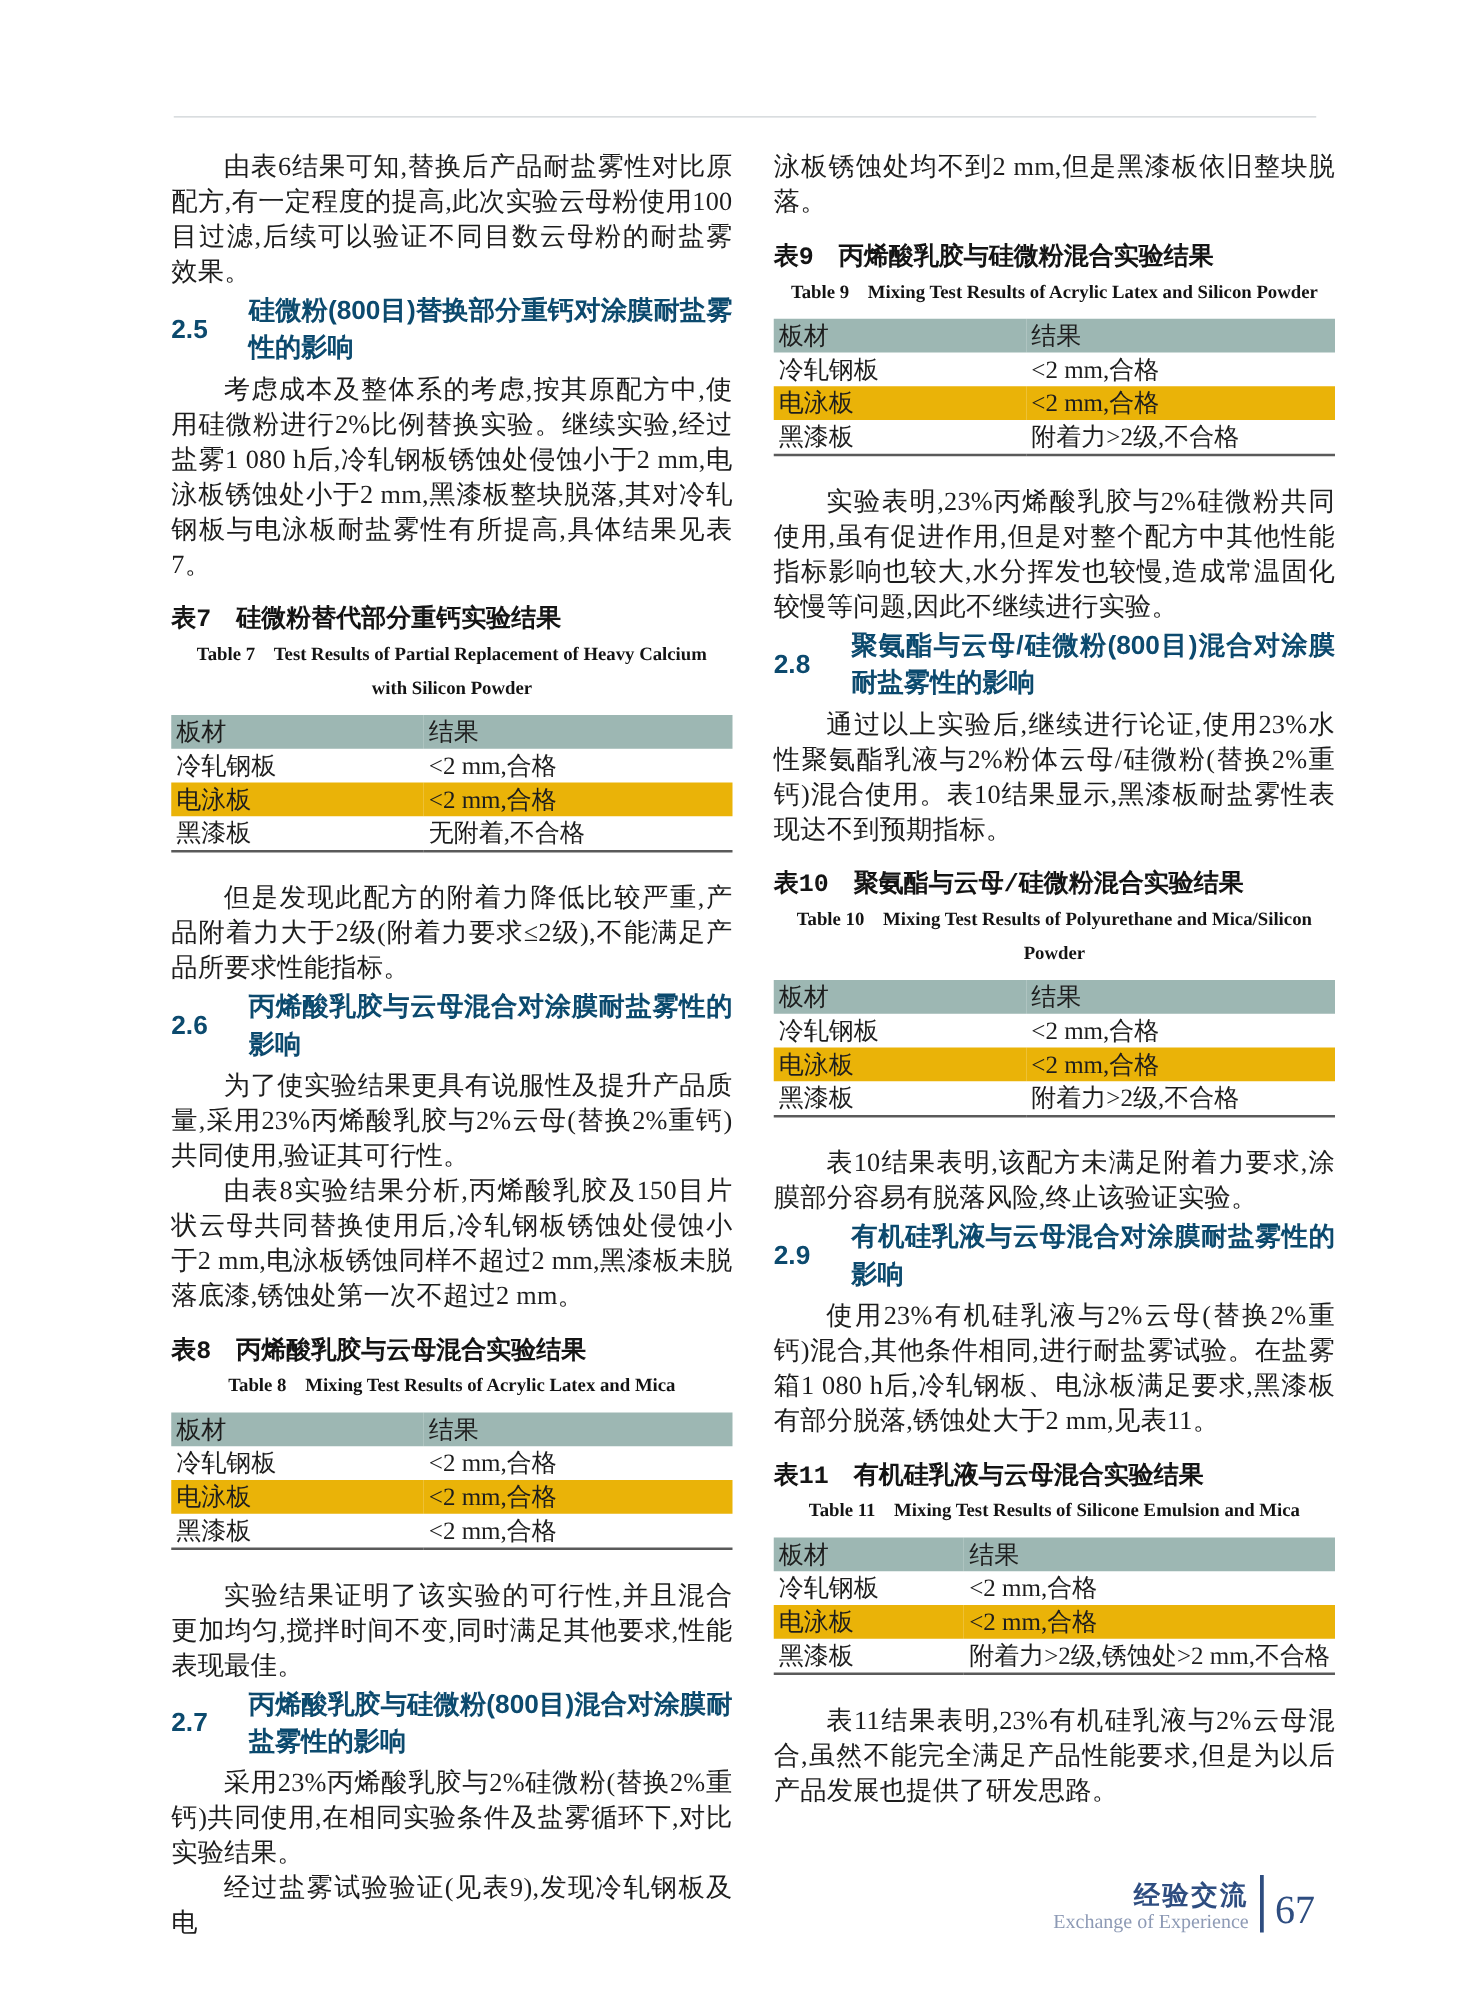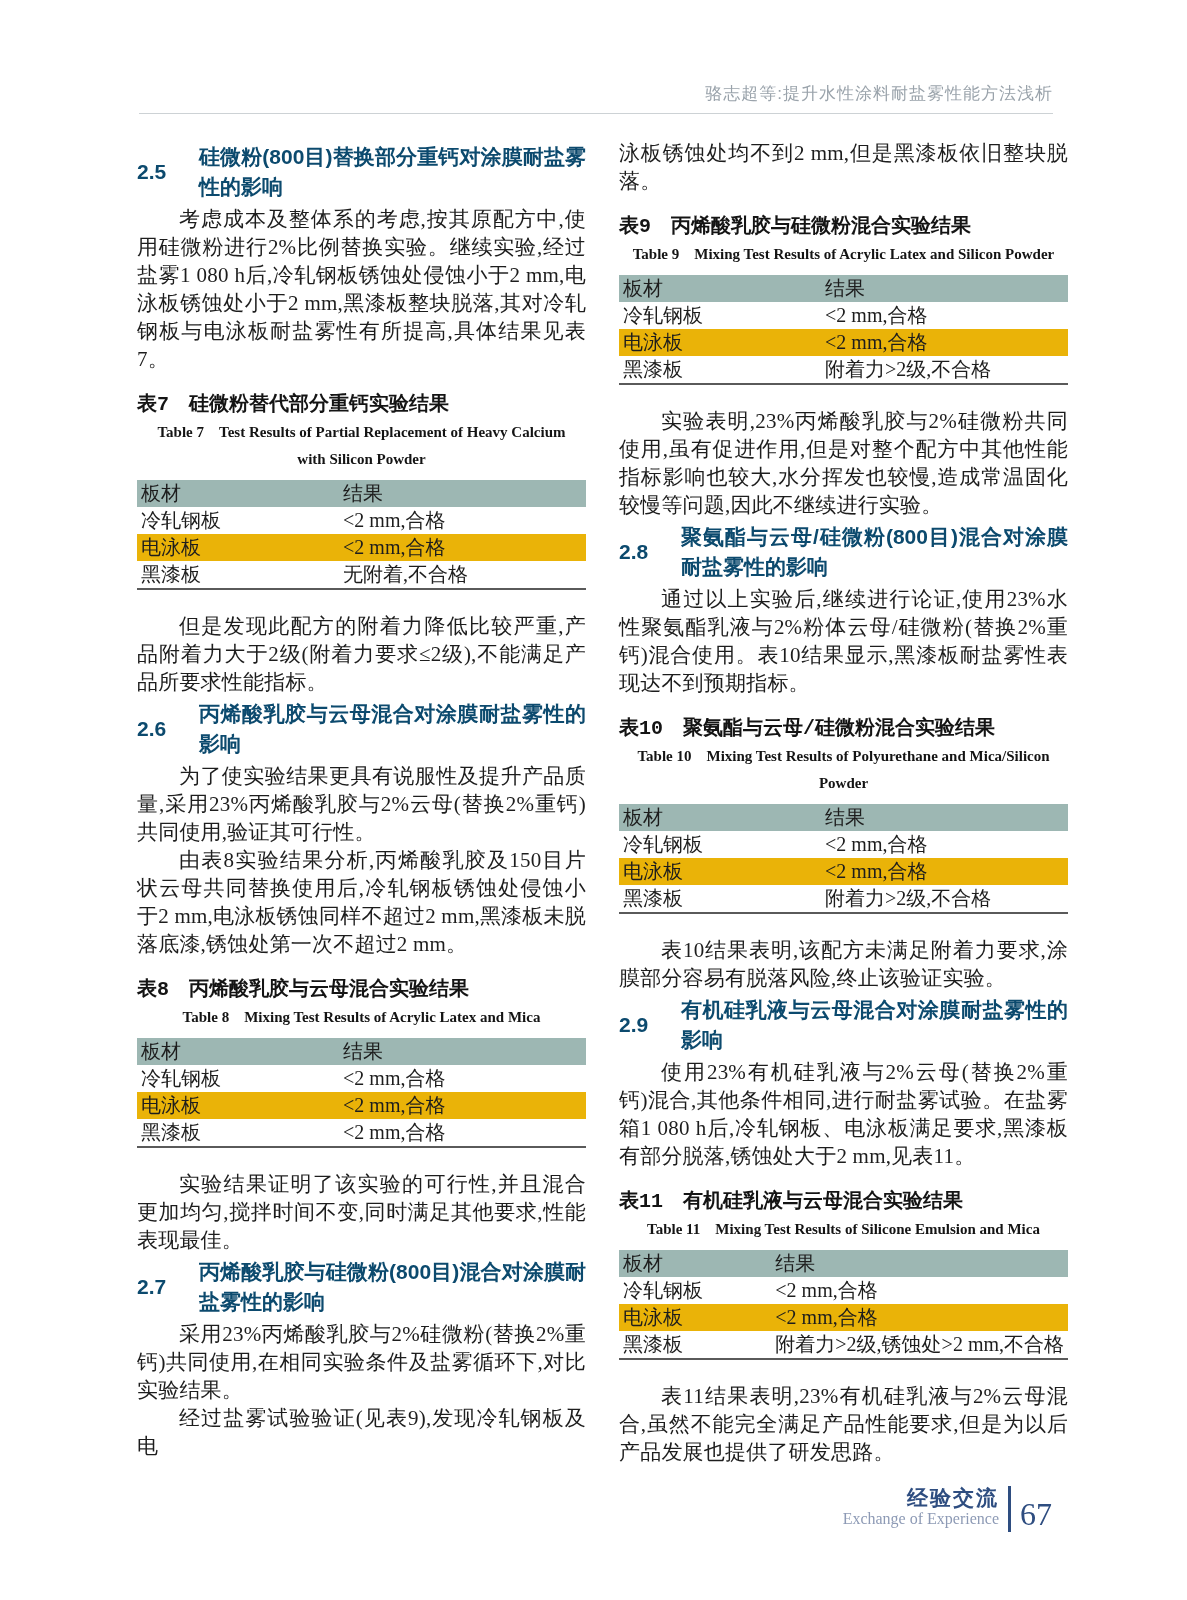--- a/index.html
+++ b/index.html
@@ -93,23 +93,23 @@
     white-space:nowrap;
   }
   table.data-table col.c1{width:45%;}
   table.data-table col.c2{width:55%;}
   table.data-table thead tr{background:#9db7b3;}
   table.data-table tbody tr.alt{background:#eab308;}
   
   .page-footer{
     position:absolute;
     right:135px;
-    bottom:67px;
+    bottom:54px;
     display:flex;
-    align-items:flex-start;
+    align-items:flex-end;
     gap:9px;
   }
   .footer-text{text-align:right;}
   .footer-cn{
     font-family:"Liberation Sans","DejaVu Sans",sans-serif;
     font-weight:bold;
     font-size:21px;
     line-height:24px;
     color:#2e4d80;
     letter-spacing:2px;
@@ -128,27 +128,27 @@
     color:#2e4d80;
     padding-top:10px;
   }
 </style>
 </head>
 <body>
 
 <div class="page">
 
   <header>
-    <div class="running-title">骆志超等:提升水性涂料耐盐雾性能方法浅析</div>
     <hr class="header-rule">
   </header>
 
   <main class="columns">
 
     <section class="col">
+      <p class="body-text">由表6结果可知,替换后产品耐盐雾性对比原配方,有一定程度的提高,此次实验云母粉使用100目过滤,后续可以验证不同目数云母粉的耐盐雾效果。</p>
 
       <div class="sec-heading">
         <span class="sec-num">2.5</span>
         <span class="sec-title">硅微粉(800目)替换部分重钙对涂膜耐盐雾性的影响</span>
       </div>
 
       <p class="body-text">考虑成本及整体系的考虑,按其原配方中,使用硅微粉进行2%比例替换实验。继续实验,经过盐雾1 080 h后,冷轧钢板锈蚀处侵蚀小于2 mm,电泳板锈蚀处小于2 mm,黑漆板整块脱落,其对冷轧钢板与电泳板耐盐雾性有所提高,具体结果见表7。</p>
 
       <figure class="table-block" style="margin-left:0;margin-right:0;">
         <figcaption>

